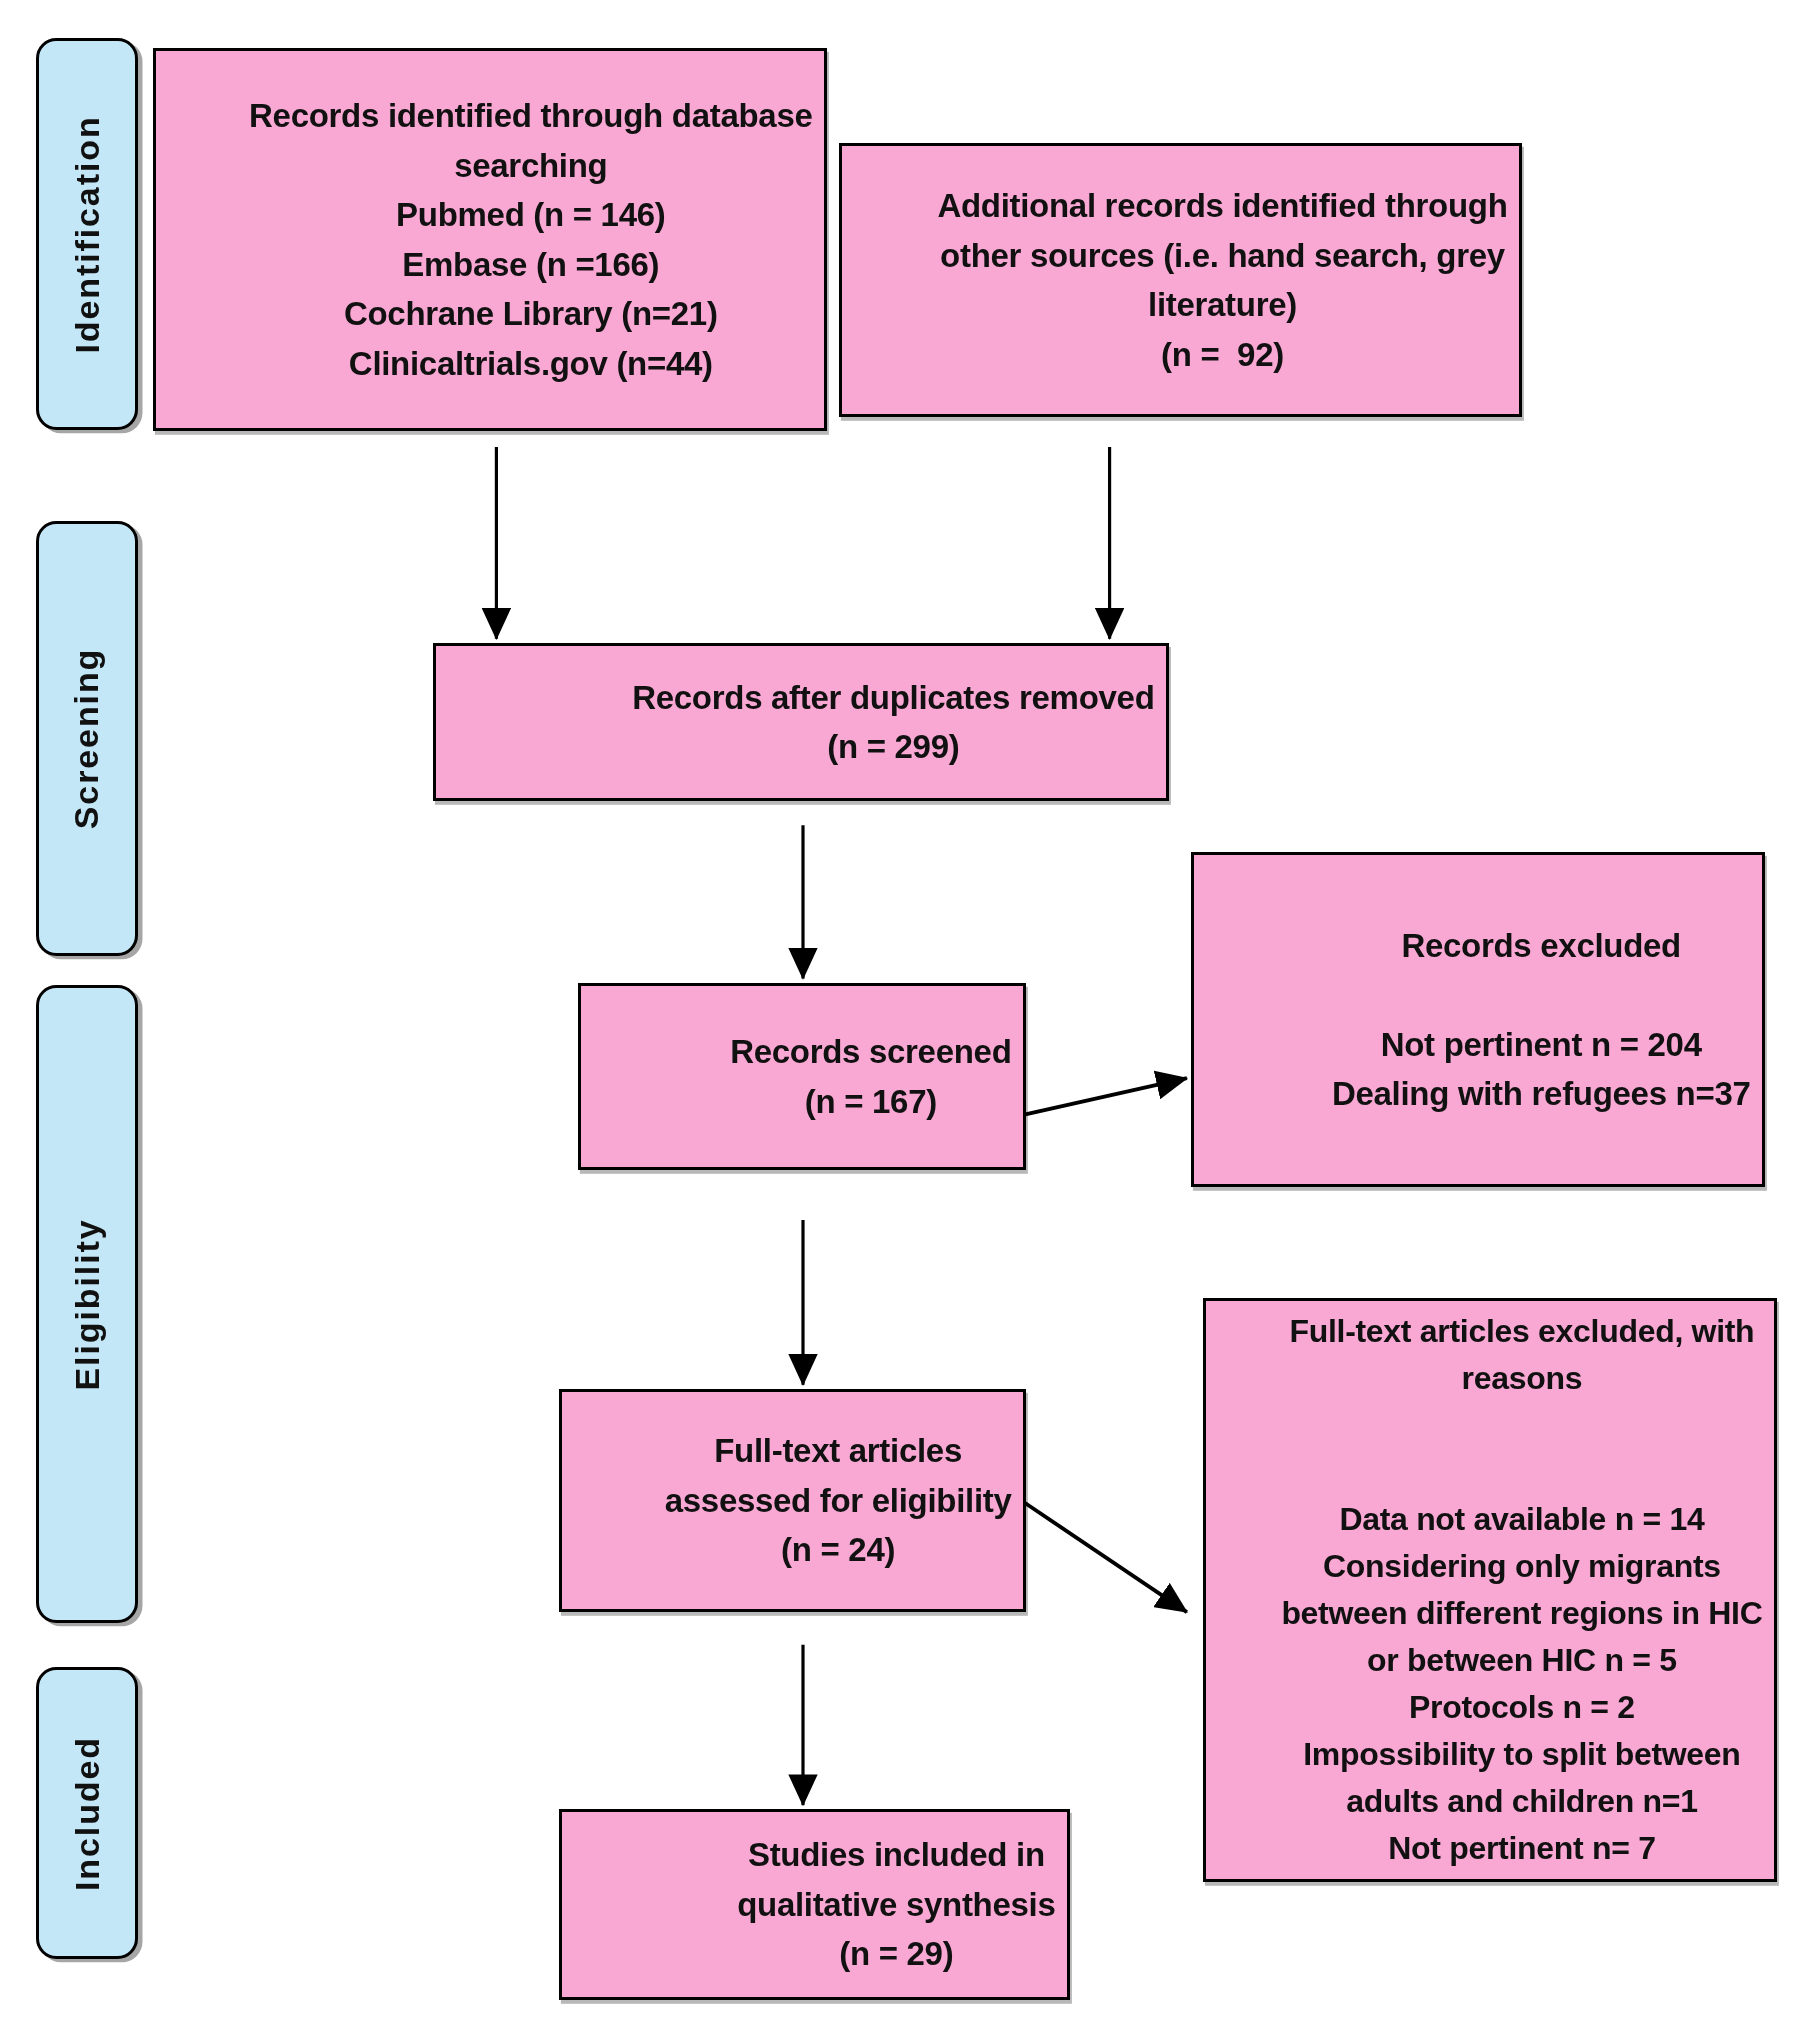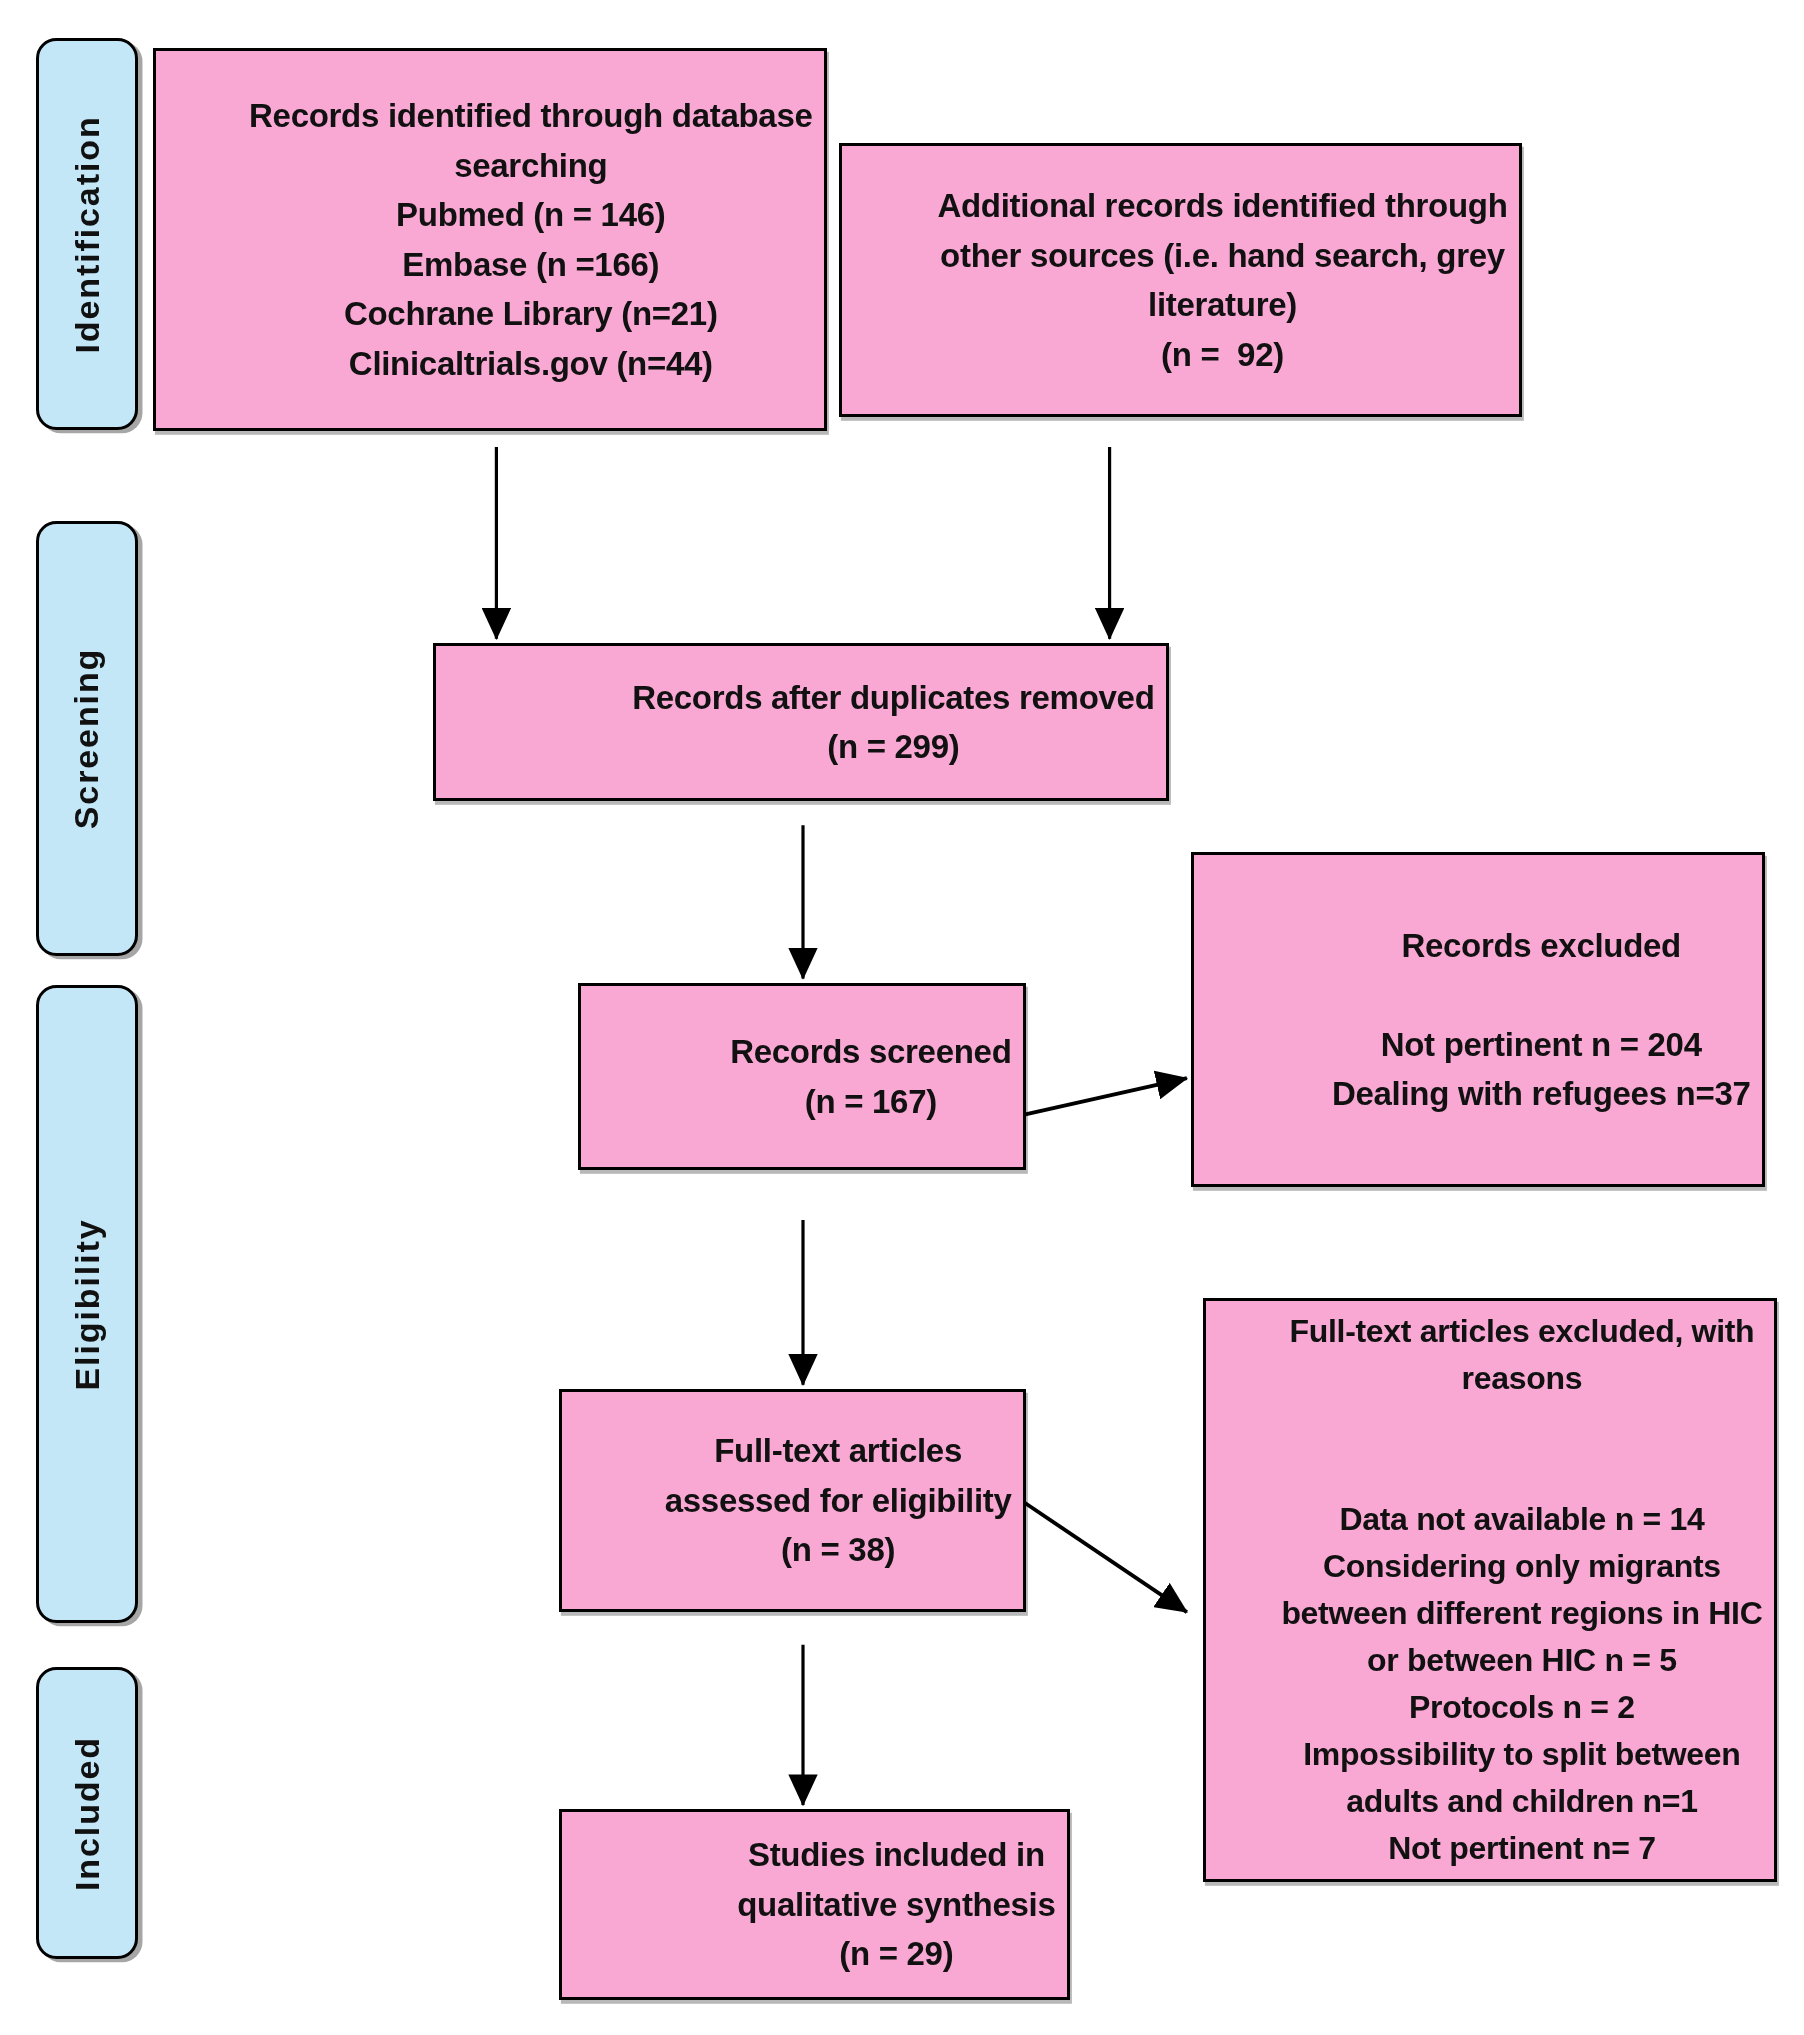--- a/index.html
+++ b/index.html
@@ -120,21 +120,21 @@
   <div class="node" style="left:1191px; top:852px; width:568px; height:329px;">
     <span class="node-text">Records excluded
 
 Not pertinent n = 204
 Dealing with refugees n=37</span>
   </div>
 
   <div class="node" style="left:559px; top:1389px; width:461px; height:217px;">
     <span class="node-text">Full-text articles
 assessed for eligibility
-(n = 38)</span>
+(n = 24)</span>
   </div>
 
   <div class="node" style="left:1191px; top:1298px; width:568px; height:578px;margin-left:12px;">
     <span class="node-text small">Full-text articles excluded, with
 reasons
 
 
 Data not available n = 14
 Considering only migrants
 between different regions in HIC

